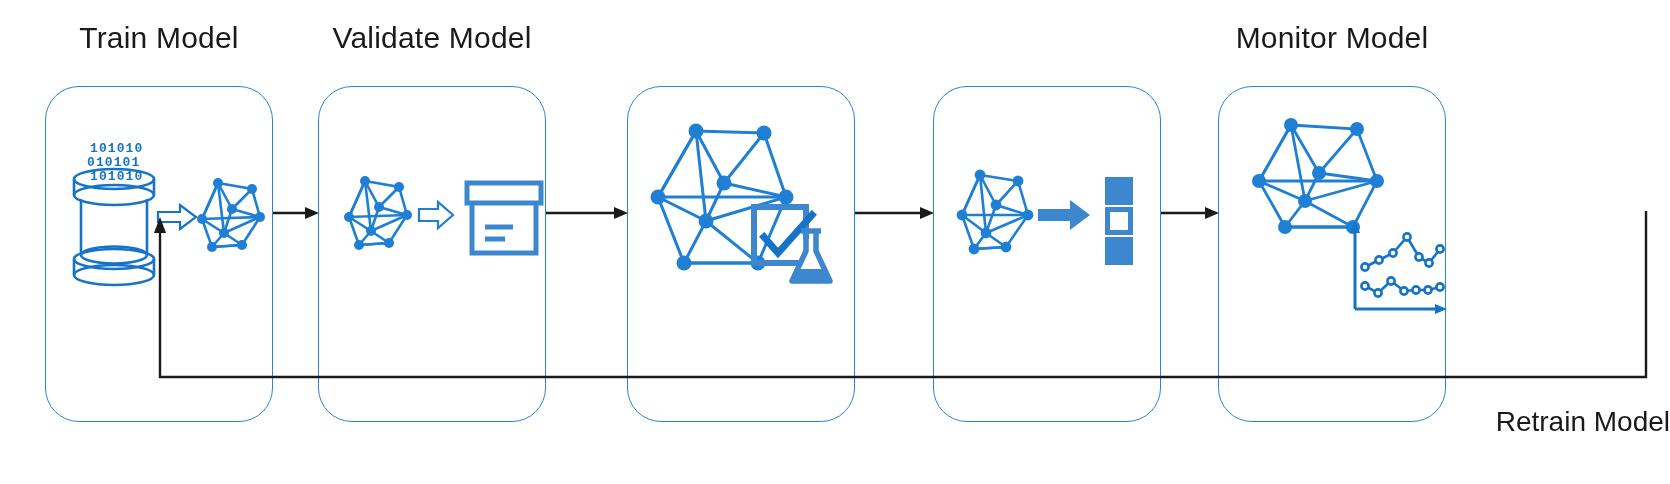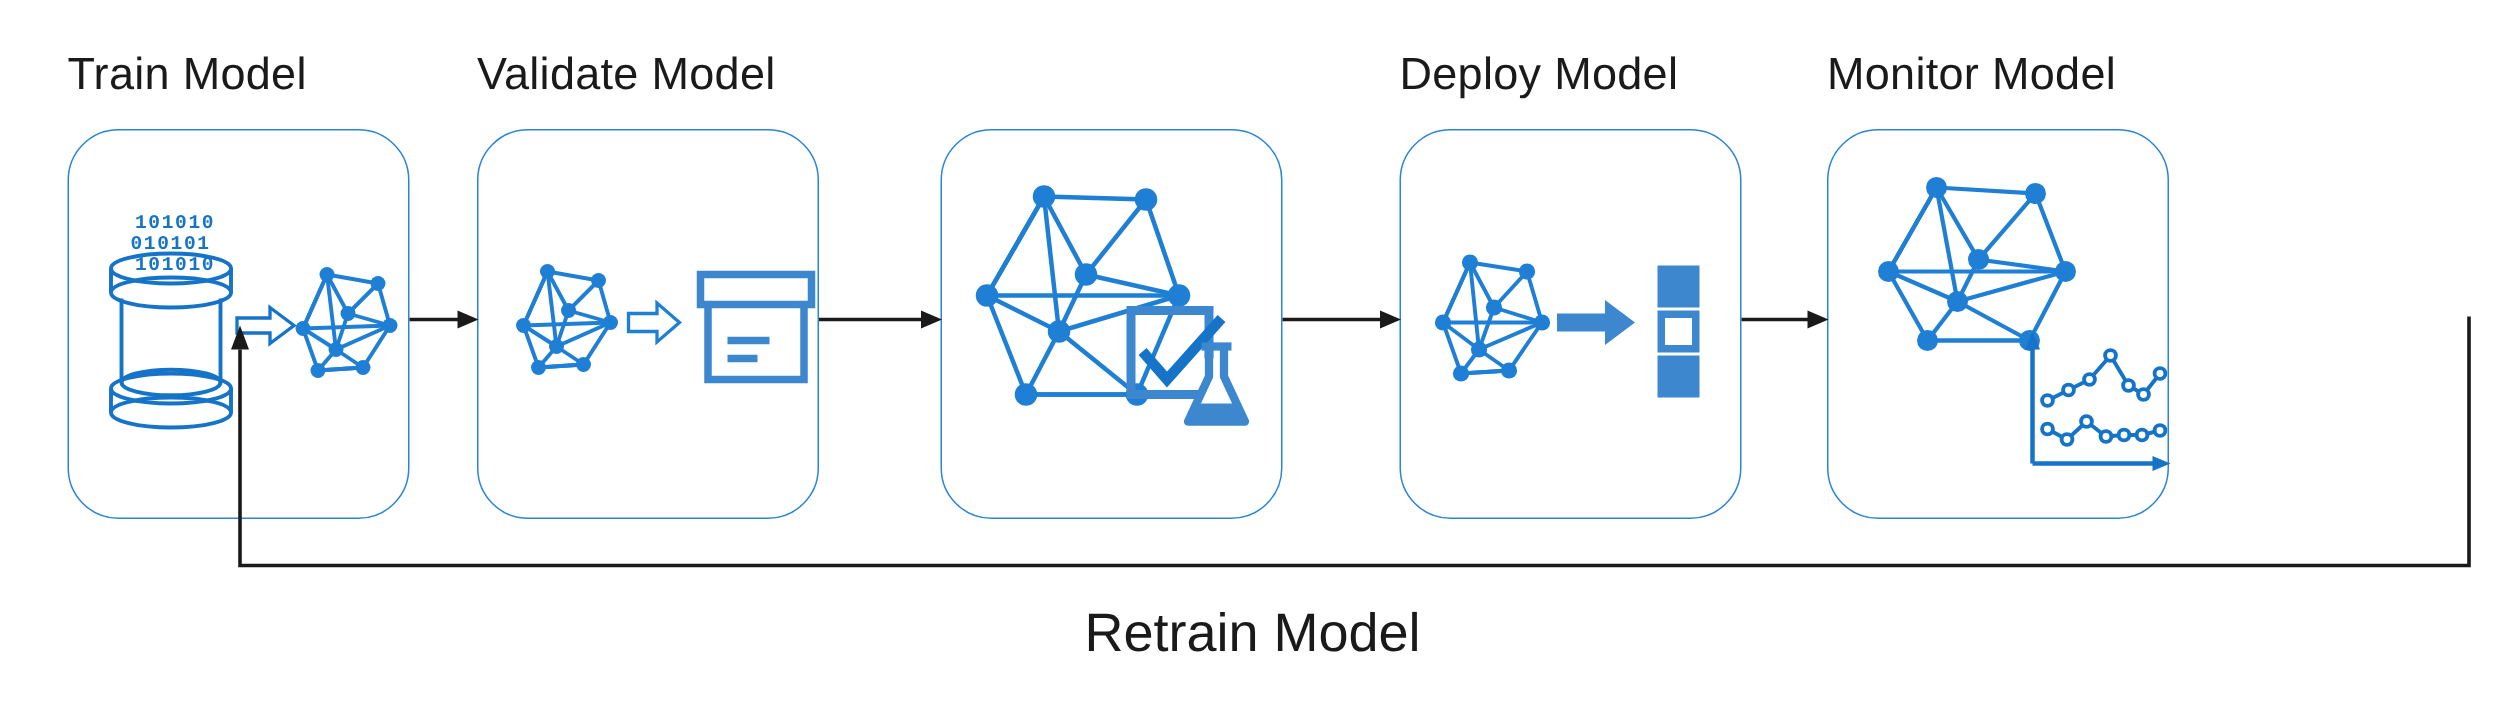--- a/index.html
+++ b/index.html
@@ -13,67 +13,66 @@
     font-family: "Liberation Sans", sans-serif;
     overflow: hidden;
   }
   #diagram-root {
     position: relative;
     width: 1670px;
     height: 484px;
   }
   .stage-title {
     position: absolute;
-    top: 32px;
-    text-align: left;
+    top: 20px;
+    text-align: center;
     font-size: 30px;
     font-weight: 400;
     color: #1a1a1a;
     letter-spacing: 0.2px;
     white-space: nowrap;
     line-height: 36px;
   }
   .stage-card {
     position: absolute;
     top: 86px;
     width: 228px;
-    height: 260px;
+    height: 336px;
     border: 1.4px solid #2a84d8;
     border-radius: 34px;
     background: #ffffff;
     box-sizing: border-box;
   }
   .stage-card .icon-area {
     position: absolute;
     inset: 0;
   }
   .connector {
     position: absolute;
   }
   .loop-label {
     position: absolute;
     left: 0;
     right: 0;
     top: 404px;
-    text-align: center;
-    font-size: 36px;
+    text-align: right;
+    font-size: 28px;
     color: #1a1a1a;
     line-height: 36px;
     white-space: nowrap;
   }
   svg { display: block; overflow: visible; }
 </style>
 </head>
 <body>
 
 <div id="diagram-root">
 
   <div class="stage-title" style="left:45px;width:228px;">Train Model</div>
   <div class="stage-title" style="left:318px;width:228px;">Validate Model</div>
-  <div class="stage-title" style="left:933px;width:228px;">Deploy Model</div>
   <div class="stage-title" style="left:1218px;width:228px;">Monitor Model</div>
 
   <div class="stage-card" style="left:45px;">
     <div class="icon-area">
       <svg width="228" height="260" viewBox="0 0 228 260">
 
         <g fill="#1573c8" font-family="'Liberation Mono', monospace" font-size="13" font-weight="700" letter-spacing="1.1">
           <text x="44" y="65">101010</text>
           <text x="41" y="79">010101</text>
           <text x="44" y="93">101010</text>

